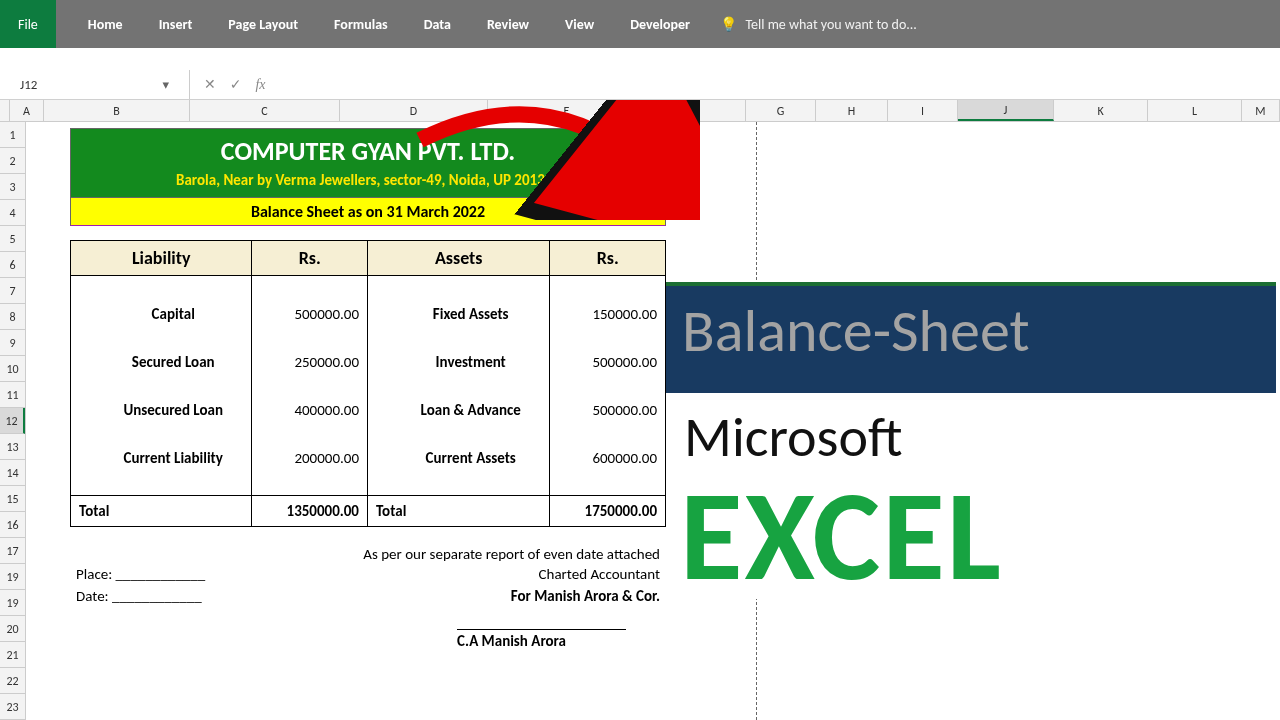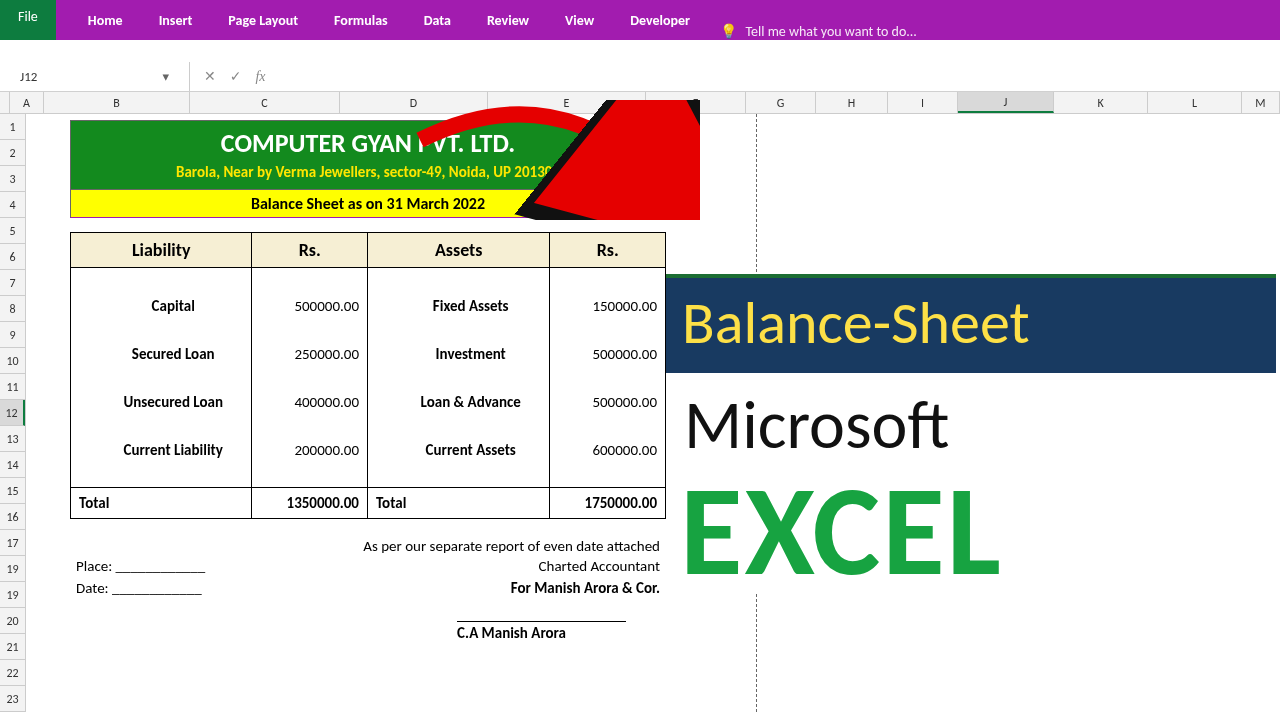--- a/index.html
+++ b/index.html
@@ -1,19 +1,19 @@
 <!DOCTYPE html>
 <html><head>
 <meta charset="utf-8">
 <style>
   * { box-sizing: border-box; margin: 0; padding: 0; }
   body { font-family: "Segoe UI", Calibri, Arial, sans-serif; background: #fff; width: 1280px; height: 720px; overflow: hidden; position: relative; }
 
   
-  .ribbon { background: #a21caf; height: 40px; display: flex; align-items: flex-end; color: #fff; font-size: 14px; }
+  .ribbon { background: #737373; height: 48px; display: flex; color: #fff; font-size: 14px; }
   .ribbon .file { background: #0d7c3f; padding: 6px 18px; height: 48px; display:flex; align-items:center;}
   .ribbon .tabs { display: flex; align-items: center; gap: 0; height: 100%; padding-left: 14px; }
   .ribbon .tab { padding: 0 18px; height: 48px; display:flex; align-items:center; cursor: pointer; font-weight: bold; }
   .ribbon .tell { display: flex; align-items:center; padding-left: 12px; opacity: .9; }
   .ribbon .bulb { margin-right: 8px; }
 
   
   .fxrow { height: 30px; border-bottom: 1px solid #d0d0d0; display:flex; align-items:center; background:#fff; margin-top: 22px;}
   .namebox { width: 190px; border-right: 1px solid #ccc; height: 100%; display:flex; align-items:center; padding: 0 20px; font-size: 13px; color:#333; justify-content:space-between;}
   .namebox .dd { color:#666; }
@@ -53,22 +53,22 @@
   table.bs tr.blank td { border-top:none; border-bottom:none; height:14px; }
 
   .footer { margin-top:18px; font-size:15px; }
   .footer .rpt { text-align:right; padding-right:6px; }
   .footer .row { display:flex; justify-content:space-between; padding:2px 6px; }
   .footer .blankline::after { content:"____________"; }
   .footer .signame { text-align:right; padding-right:60px; font-weight:bold; border-top:1px solid #000; display:inline-block; float:right; margin-right:40px; padding-top:2px; }
 
   
   .overlay { position:absolute; right:4px; top:160px; width:610px; background:#fff; }
-  .overlay .bluebar { background:#183a61; color:#fde047; font-size:60px; font-weight:500; padding:8px 16px 14px; border-top:4px solid #1c6e33; }
-  .overlay .ms { color:#111; font-size:68px; font-weight:500; padding:10px 0 0 18px;}
+  .overlay .bluebar { background:#183a61; color:#a3a3a3; font-size:60px; font-weight:500; padding:8px 16px 26px; border-top:4px solid #1c6e33; }
+  .overlay .ms { color:#111; font-size:56px; font-weight:500; padding:10px 0 0 18px;}
   .overlay .excel { color:#17a341; font-size:128px; font-weight:900; line-height:1; padding-left:14px; letter-spacing:2px;}
 
   
   svg.arrow { position:absolute; left:400px; top:100px; pointer-events:none; }
 </style>
 </head>
 <body>
 
 <div class="ribbon">
   <div class="file">File</div>

